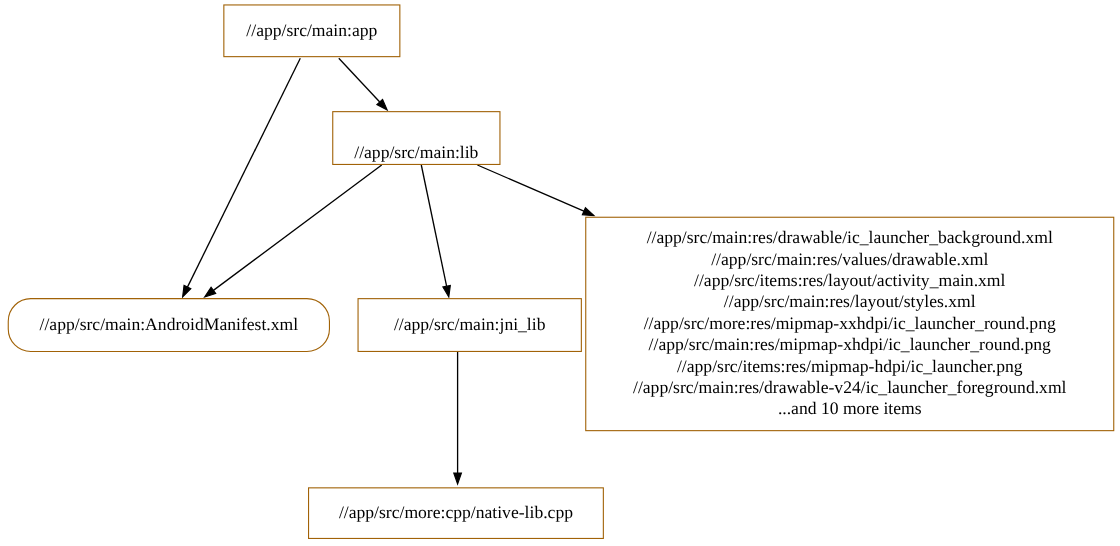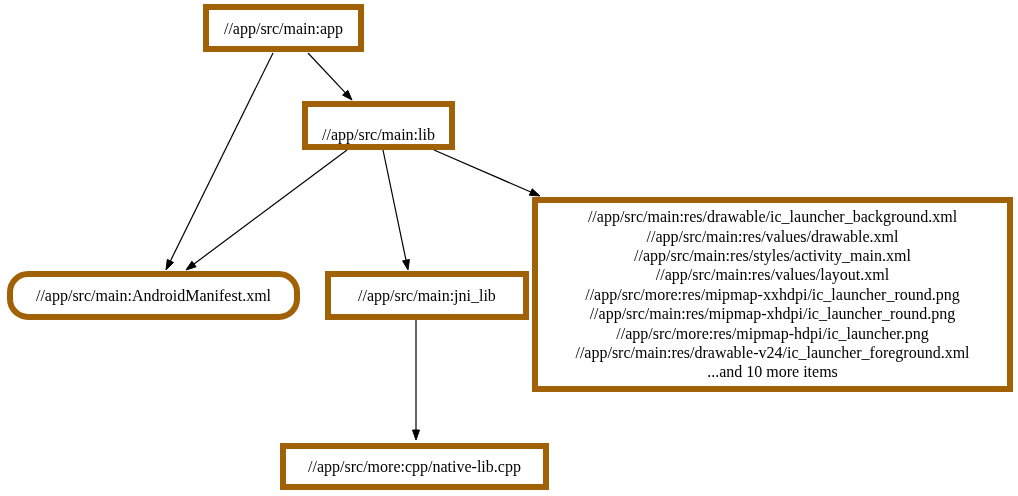--- a/index.html
+++ b/index.html
@@ -30,21 +30,21 @@
     fill: none;
   }
   .arrowhead {
     fill: #000000;
     stroke: #000000;
     stroke-width: 1;
   }
   .node {
     position: absolute;
     box-sizing: border-box;
-    border: 6px solid #a16207;
+    border: 1px solid #a16207;
     background: #ffffff;
     display: flex;
     align-items: center;
     justify-content: center;
     text-align: center;
     font-size: 16px;
     line-height: 19px;
     white-space: nowrap;
   }
   .node-app        { left: 203px; top: 4px;   width: 161px; height: 48px; }
@@ -99,25 +99,25 @@
     <span>//app/src/main:AndroidManifest.xml</span>
   </div>
 
   <div class="node node-jni-lib">
     <span>//app/src/main:jni_lib</span>
   </div>
 
   <div class="node node-res-group">
     <div class="res-line">//app/src/main:res/drawable/ic_launcher_background.xml</div>
     <div class="res-line">//app/src/main:res/values/drawable.xml</div>
-    <div class="res-line">//app/src/main:res/styles/activity_main.xml</div>
-    <div class="res-line">//app/src/main:res/values/layout.xml</div>
+    <div class="res-line">//app/src/items:res/layout/activity_main.xml</div>
+    <div class="res-line">//app/src/main:res/layout/styles.xml</div>
     <div class="res-line">//app/src/more:res/mipmap-xxhdpi/ic_launcher_round.png</div>
     <div class="res-line">//app/src/main:res/mipmap-xhdpi/ic_launcher_round.png</div>
-    <div class="res-line">//app/src/more:res/mipmap-hdpi/ic_launcher.png</div>
+    <div class="res-line">//app/src/items:res/mipmap-hdpi/ic_launcher.png</div>
     <div class="res-line">//app/src/main:res/drawable-v24/ic_launcher_foreground.xml</div>
     <div class="res-line">...and 10 more items</div>
   </div>
 
   <div class="node node-native-lib">
     <span>//app/src/more:cpp/native-lib.cpp</span>
   </div>
 
 </div>
 

